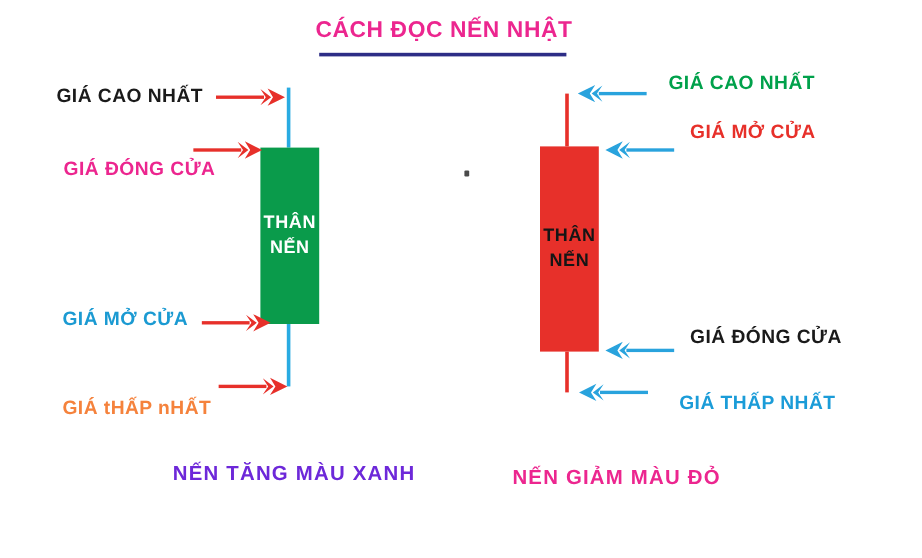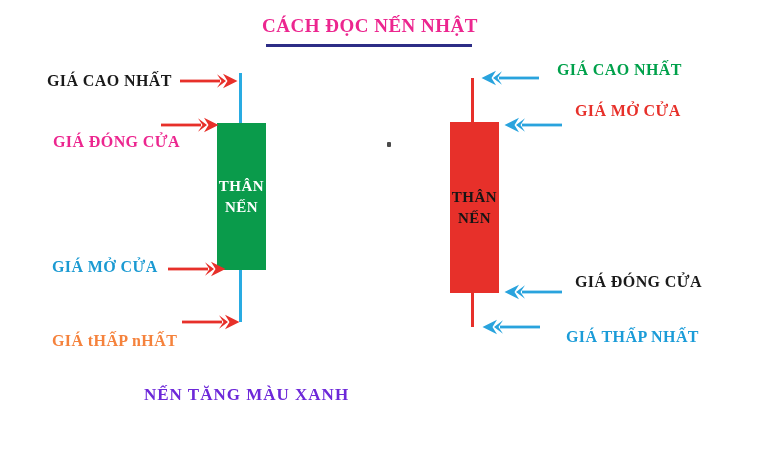--- a/index.html
+++ b/index.html
@@ -1,18 +1,18 @@
 <!DOCTYPE html>
 <html><head>
 <meta charset="utf-8">
 <style>
   html,body { margin:0; padding:0; background:#ffffff; }
   #stage {
     position:relative; width:768px; height:434px; background:#ffffff;
-    font-family:Liberation Serif, serif; overflow:hidden;
+    font-family:Liberation Sans, sans-serif; overflow:hidden;
   }
   .label {
     position:absolute; font-weight:700; white-space:nowrap;
     font-size:16px; letter-spacing:0.4px; line-height:1.15;
   }
   .title {
     position:absolute; left:250px; top:15px; width:240px; text-align:center;
     font-weight:700; font-size:19px; letter-spacing:0.5px; white-space:nowrap;
   }
   .title-underline { position:absolute; left:266px; top:44px; width:206px; height:3px; }
@@ -105,16 +105,17 @@
       <path d="M21,1.2 L12,8 L21,14.8 L16.5,8 Z" fill="currentColor"></path>
       <path d="M15,0.8 L0.5,8 L15,15.2 L10.5,8 Z" fill="currentColor"></path>
     </svg>
   <svg class="arrow" style="left: 482px; top: 319px; color: rgb(41, 163, 221);" viewBox="0 0 58 16">
       <rect x="18" y="6.6" width="40" height="2.8" fill="currentColor"></rect>
       <path d="M21,1.2 L12,8 L21,14.8 L16.5,8 Z" fill="currentColor"></path>
       <path d="M15,0.8 L0.5,8 L15,15.2 L10.5,8 Z" fill="currentColor"></path>
     </svg>
 
   <div class="caption" style="left: 144px; top: 385px; color: #6d28d9;">NẾN TĂNG MÀU XANH</div>
+  <div class="caption" style="left: 427px; top: 388px; color: rgb(236, 38, 143);">NẾN GIẢM MÀU ĐỎ</div>
 
   <div class="dot"></div>
 
 </div>
 
 </body></html>

